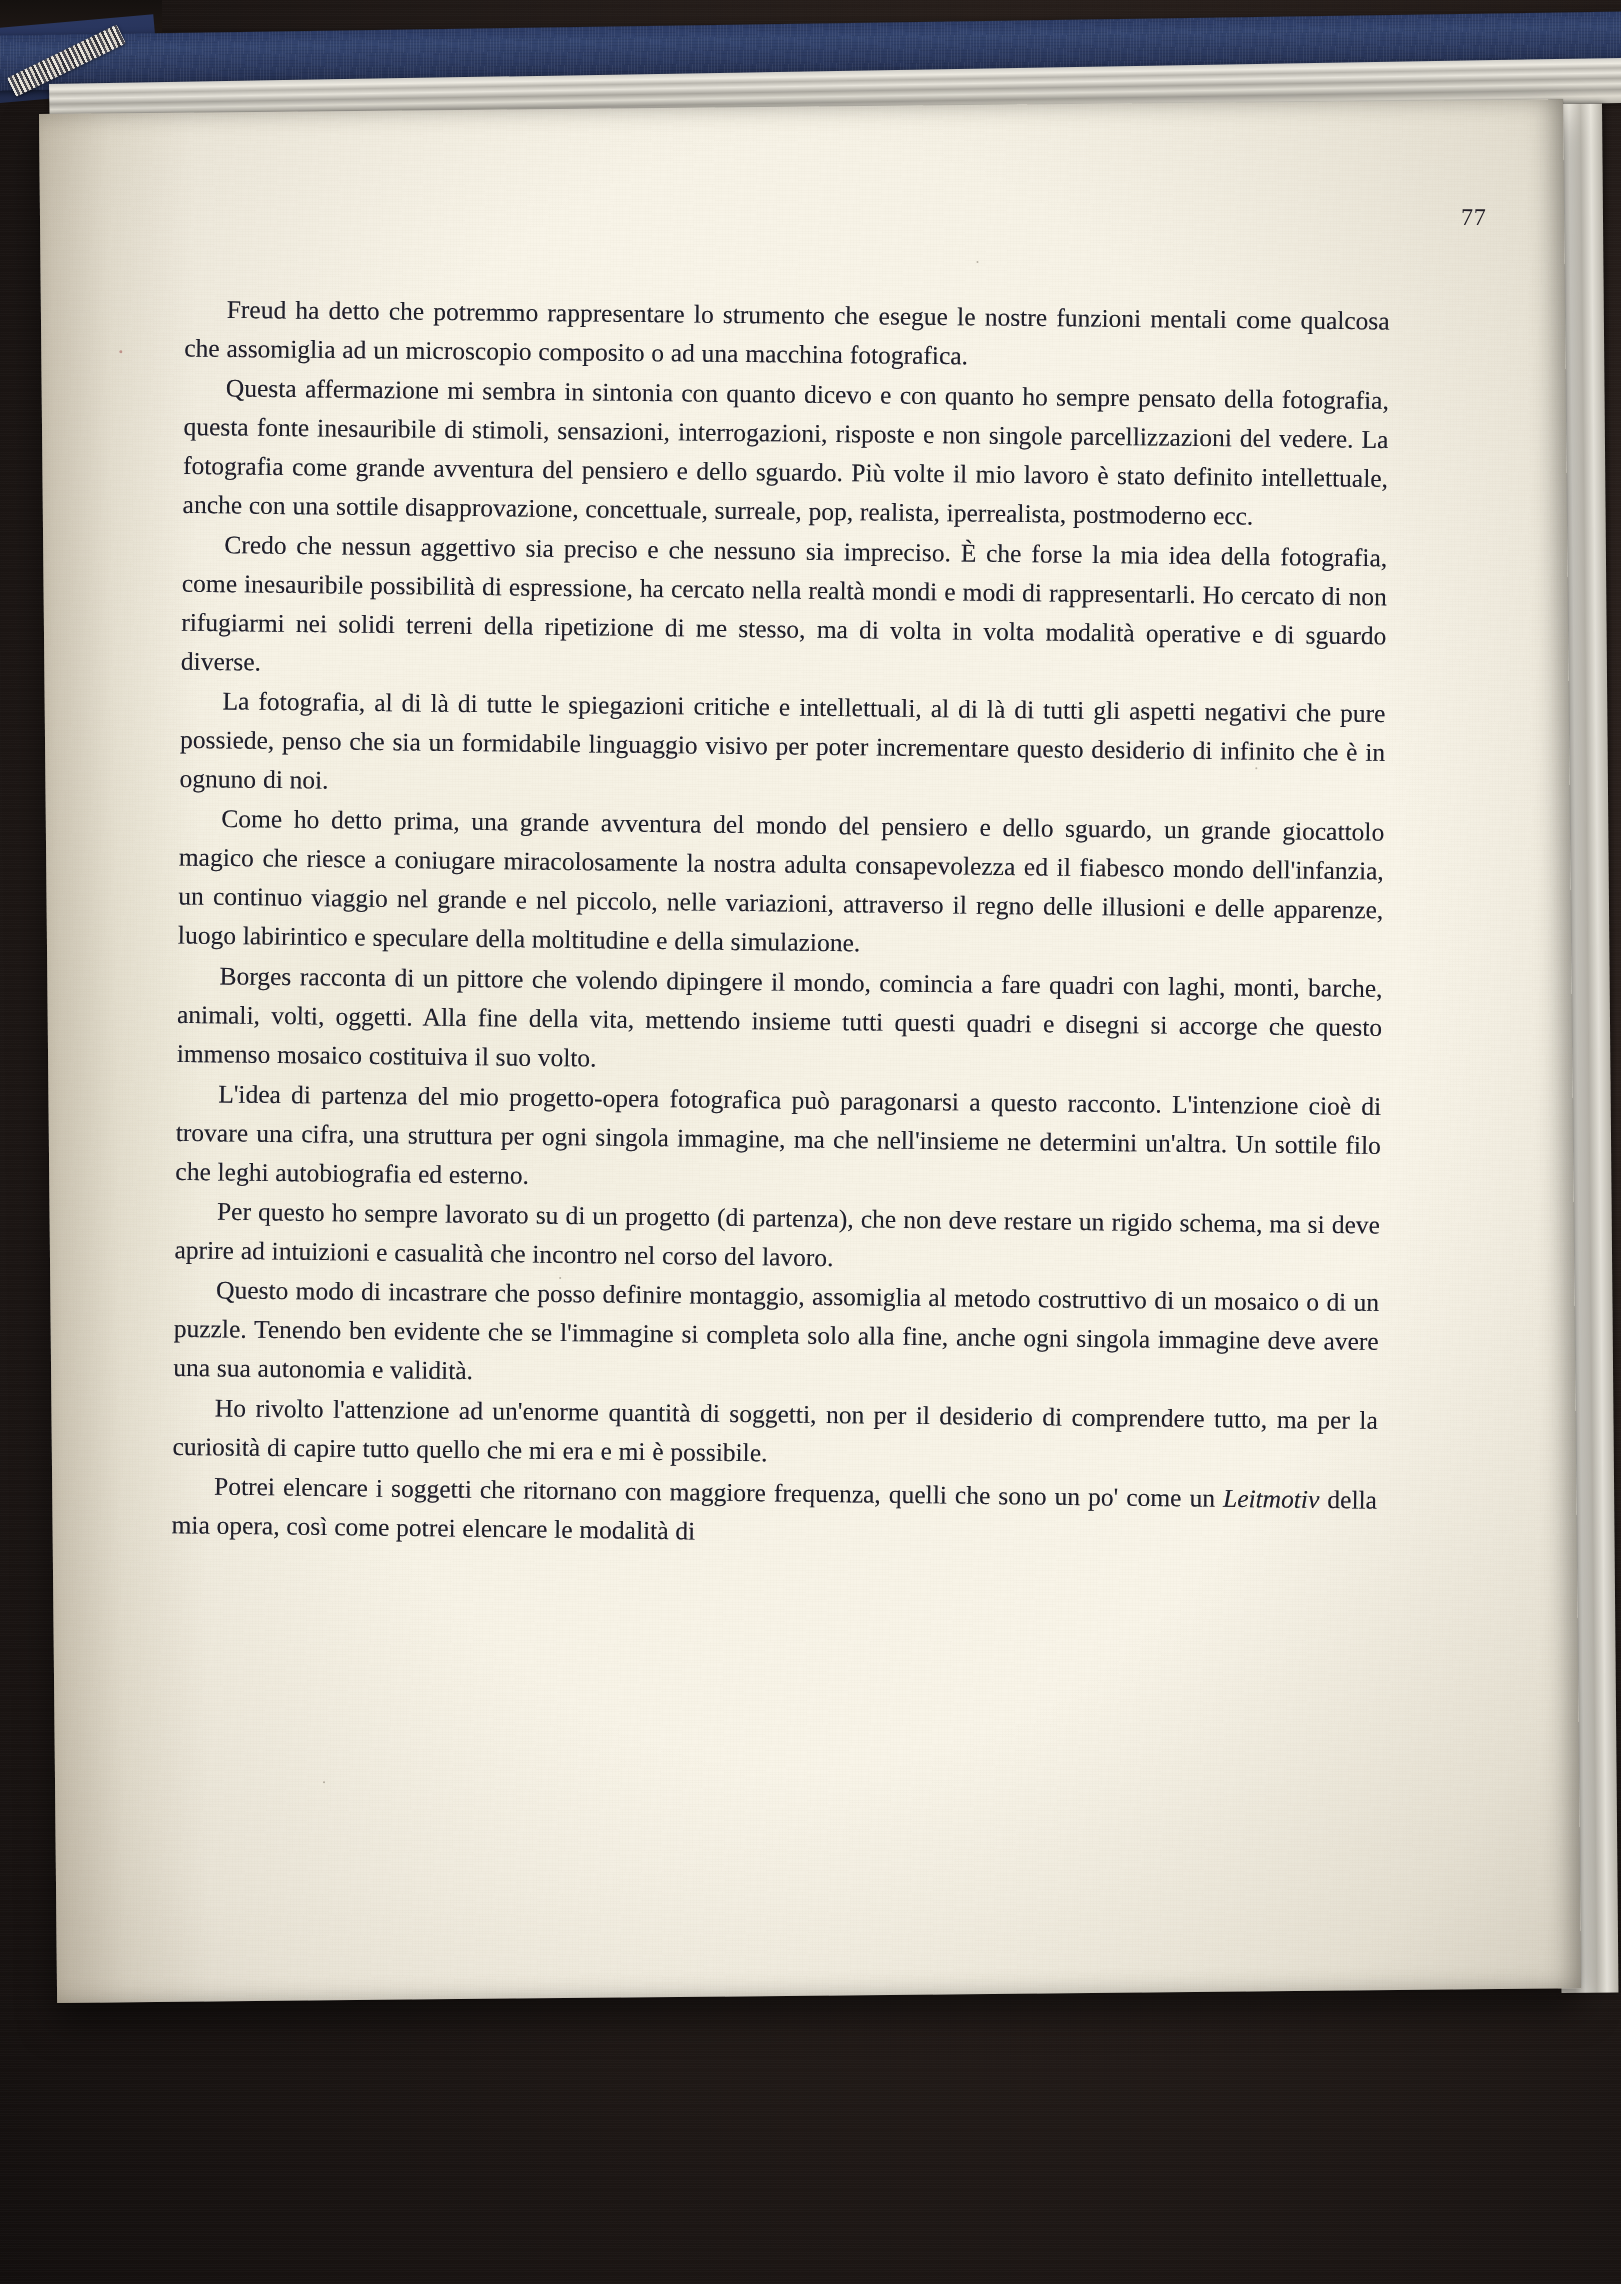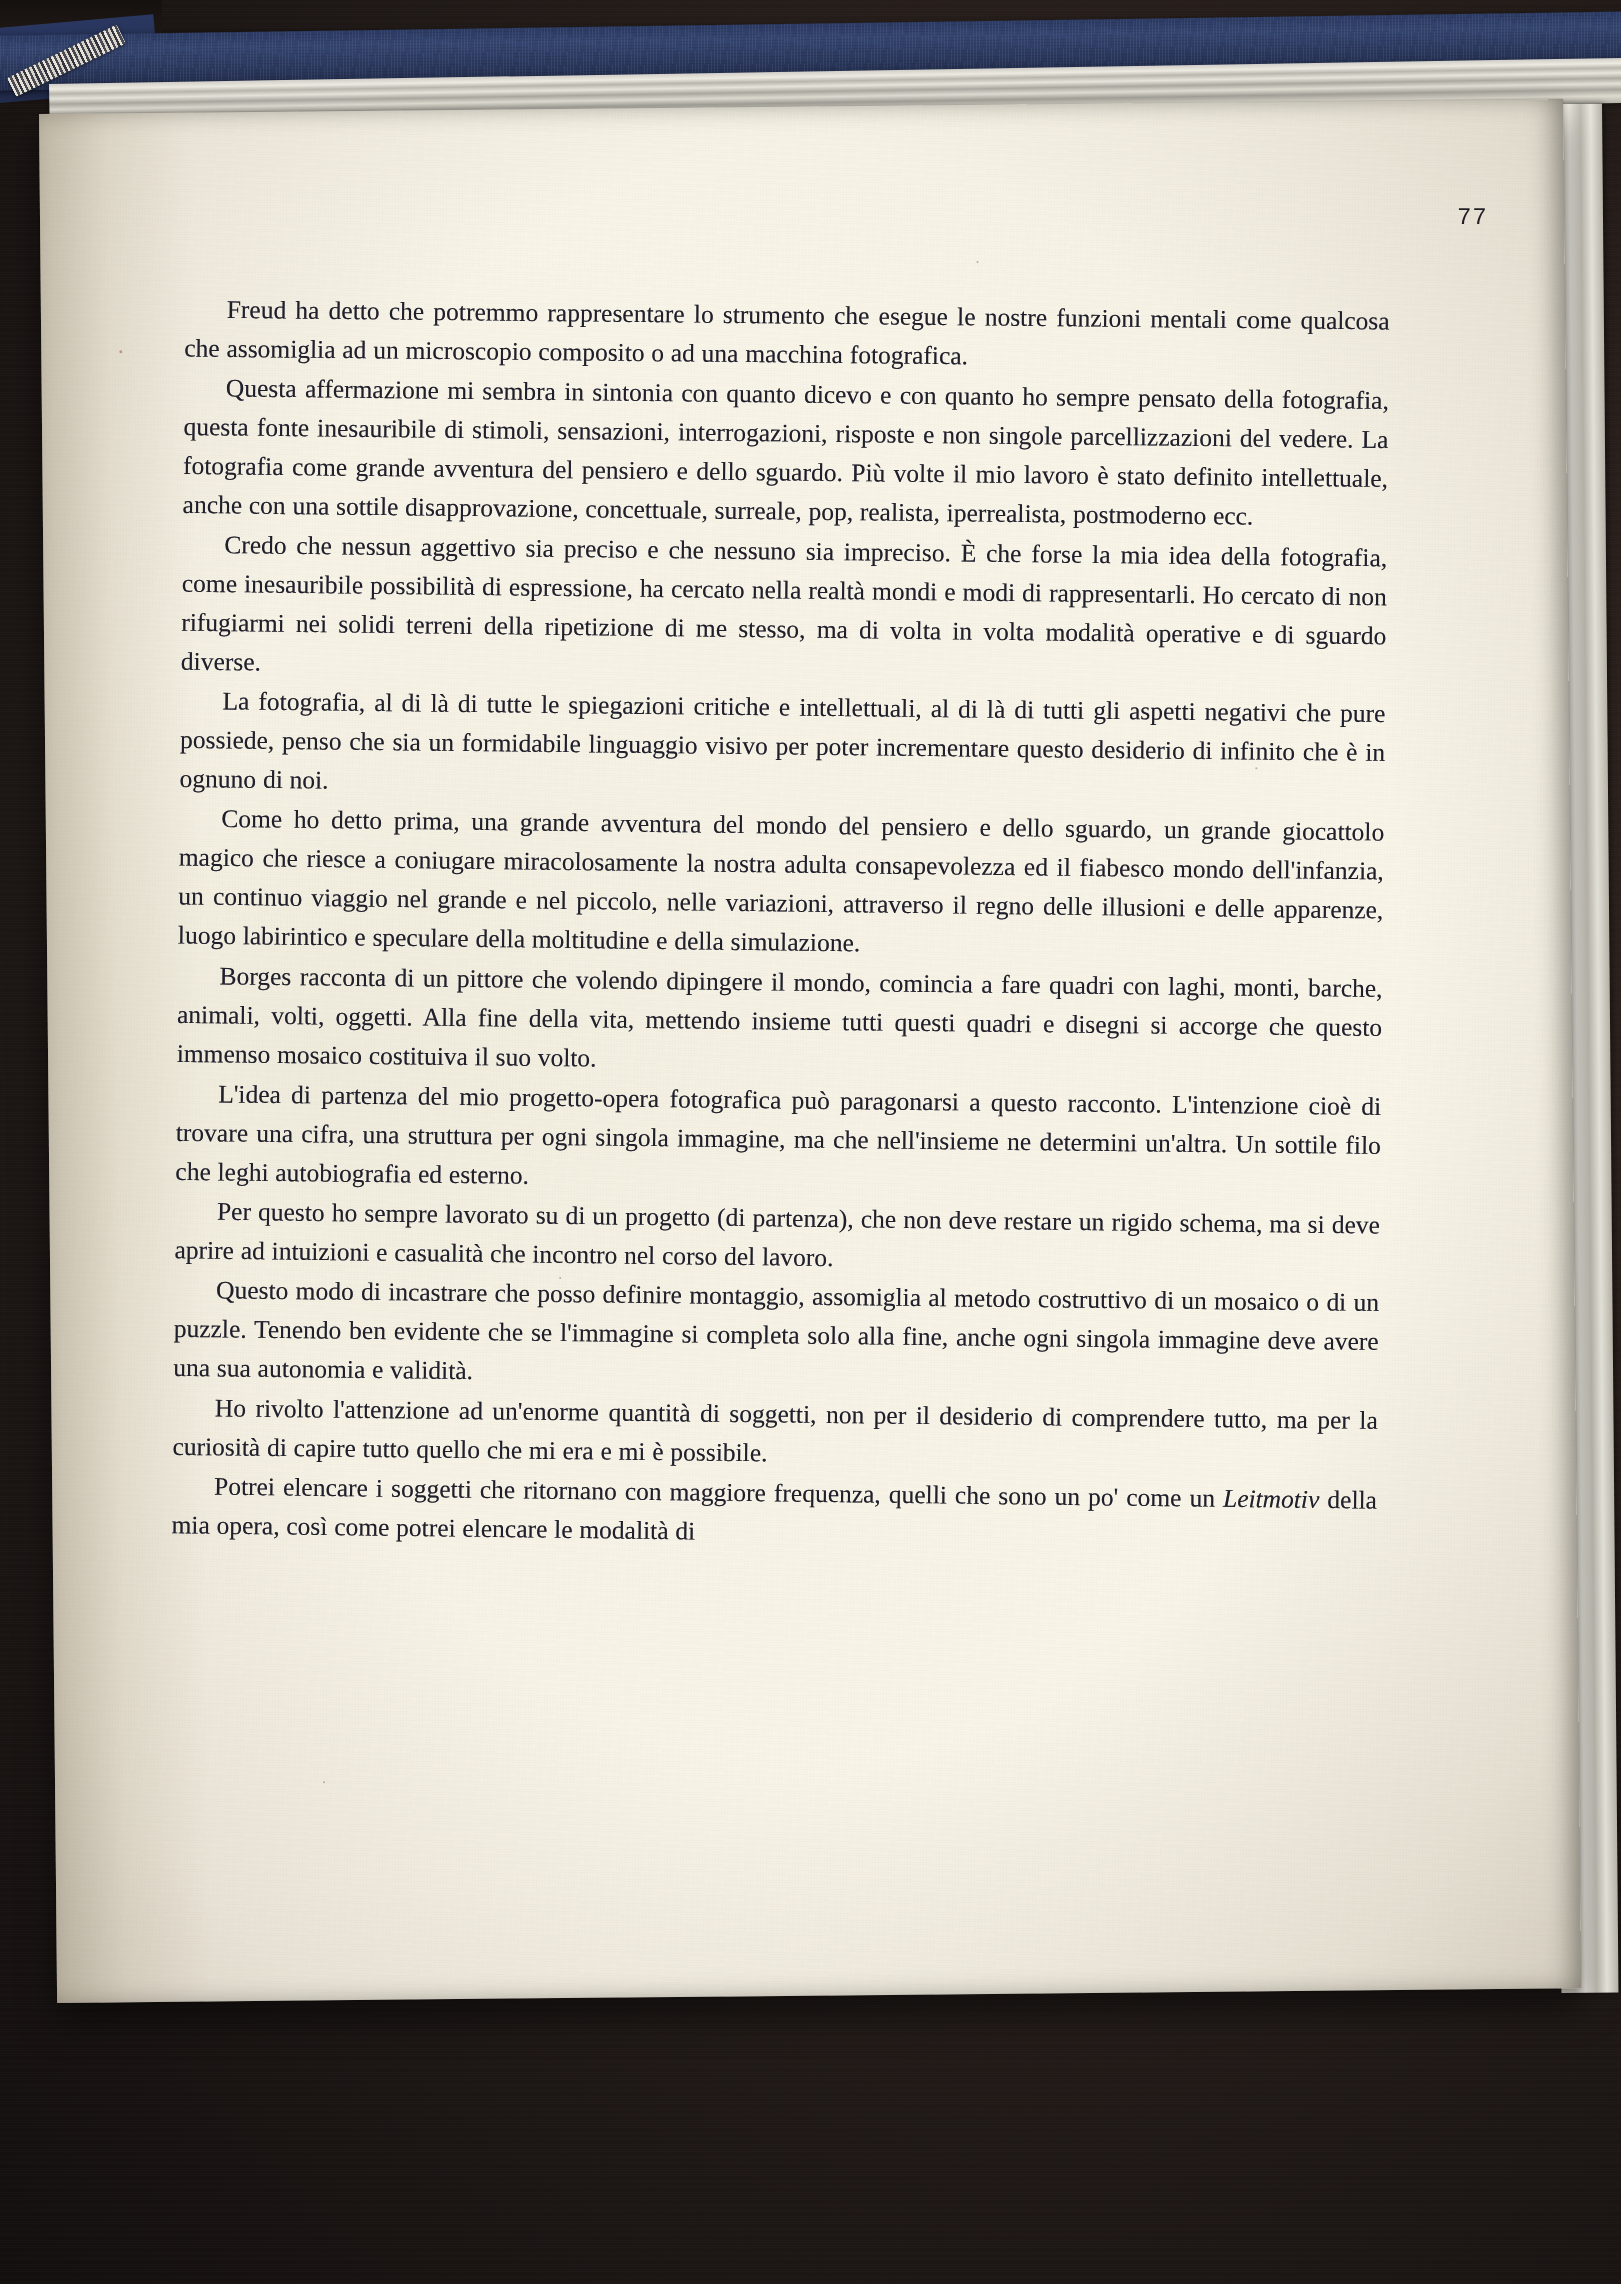--- a/index.html
+++ b/index.html
@@ -98,21 +98,21 @@
   .vignette{
     position:absolute;inset:0;pointer-events:none;
     background:radial-gradient(ellipse at 50% 45%, rgba(0,0,0,0) 55%, rgba(90,75,50,.10) 85%, rgba(70,55,35,.18) 100%);
   }
 
   
   .folio{
     position:absolute;right:135px;top:204px;
     font-size:24px;color:#211d26;letter-spacing:0.8px;
     transform:rotate(0.28deg);
-    font-family:Liberation Mono, monospace;
+    font-family:Liberation Serif, serif;
   }
 
   
   .textblock{
     position:absolute;left:185px;top:289px;width:1205px;
     transform:rotate(0.62deg);transform-origin:left top;
   }
   .para{
     margin:0 0 0.8px 0;
     font-size:25.5px;

